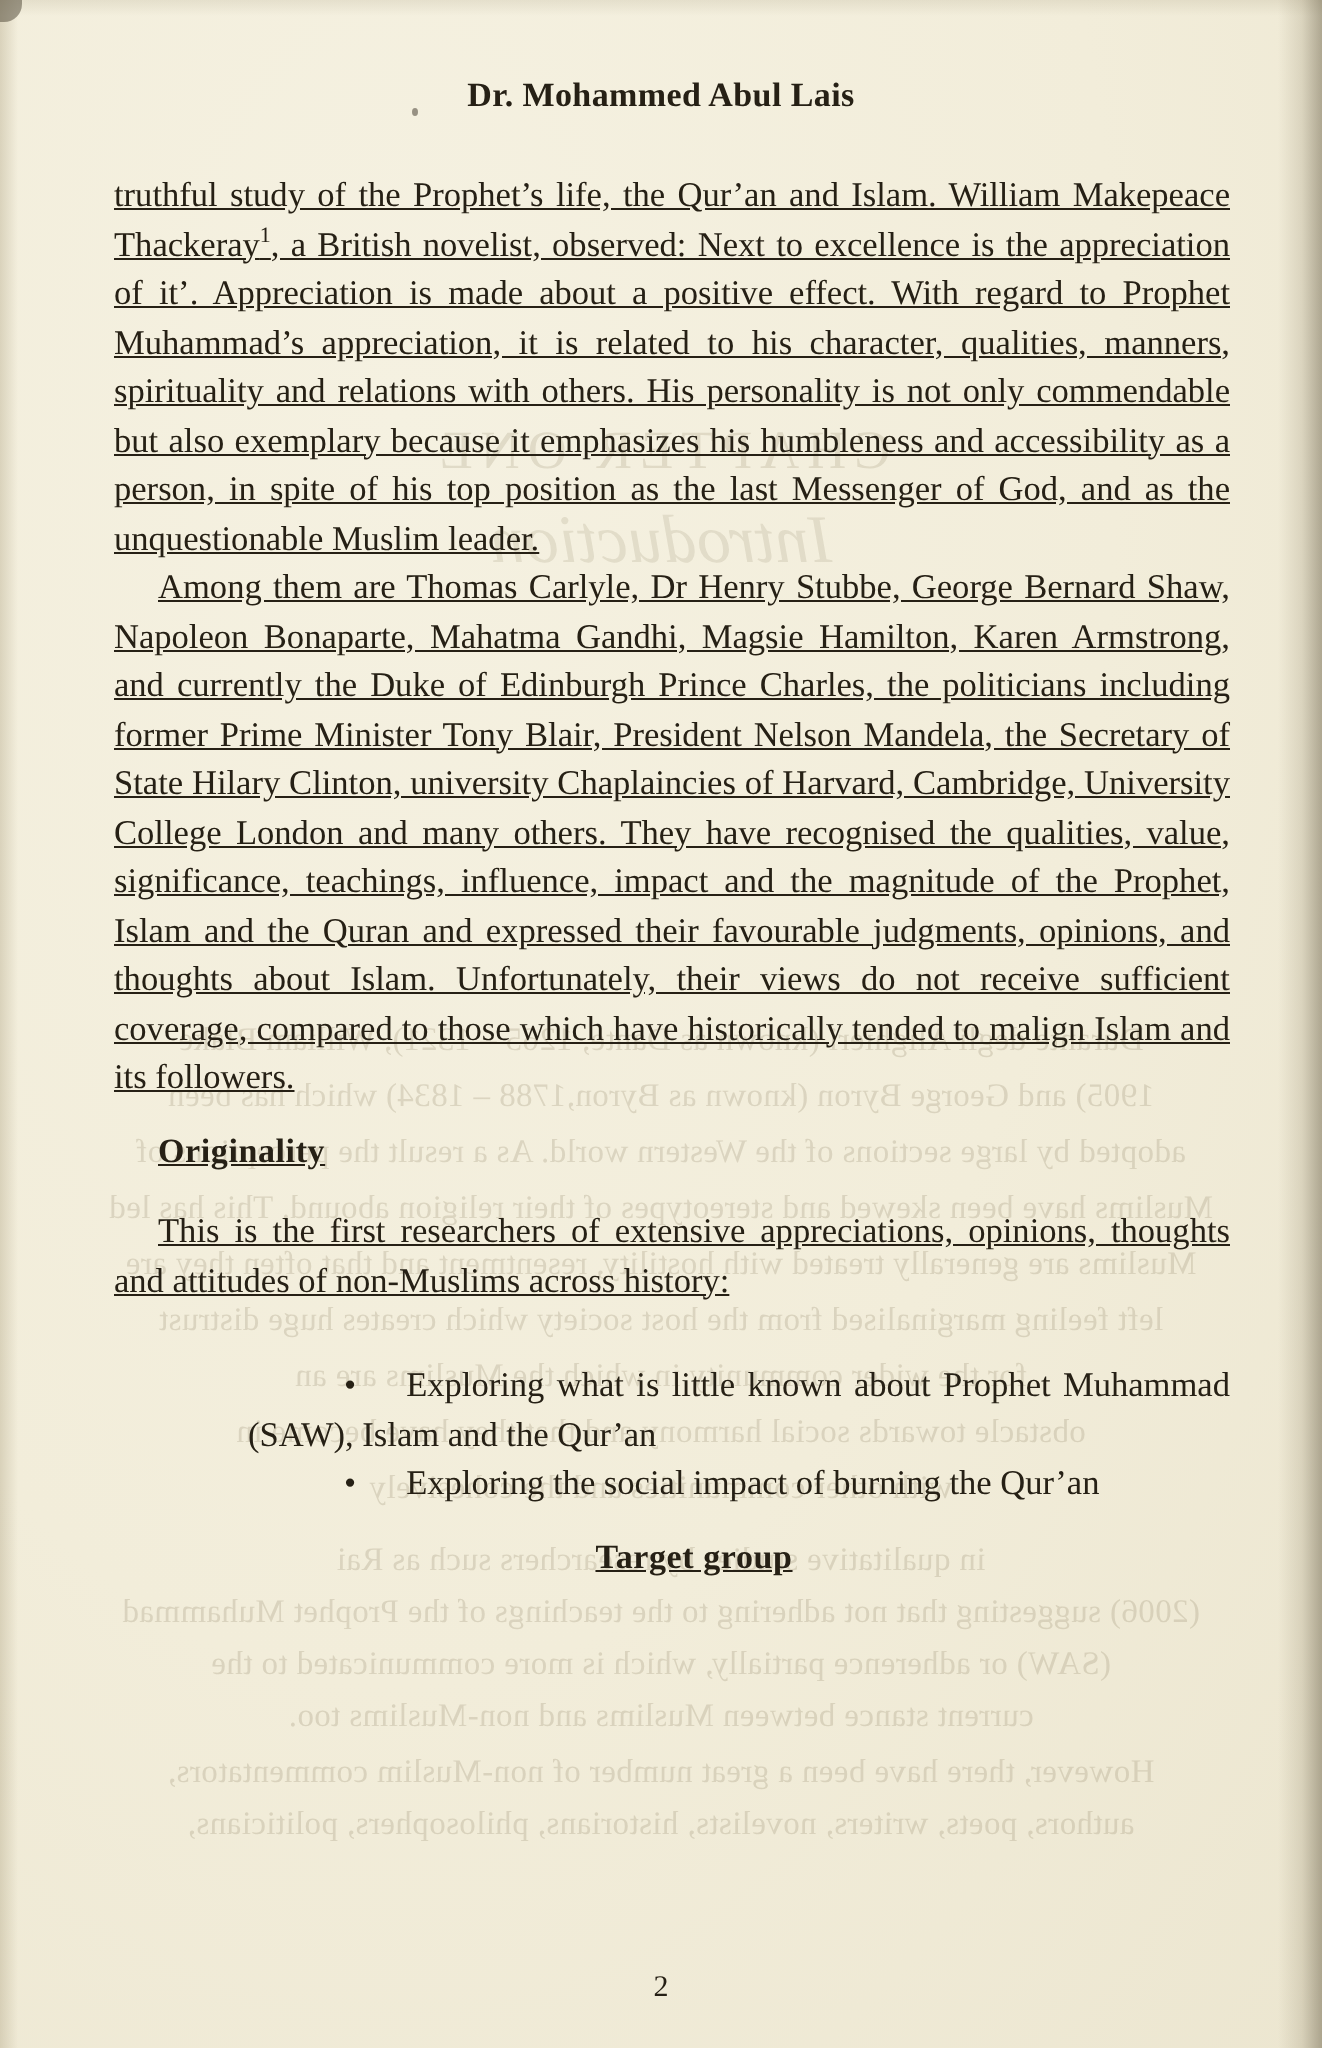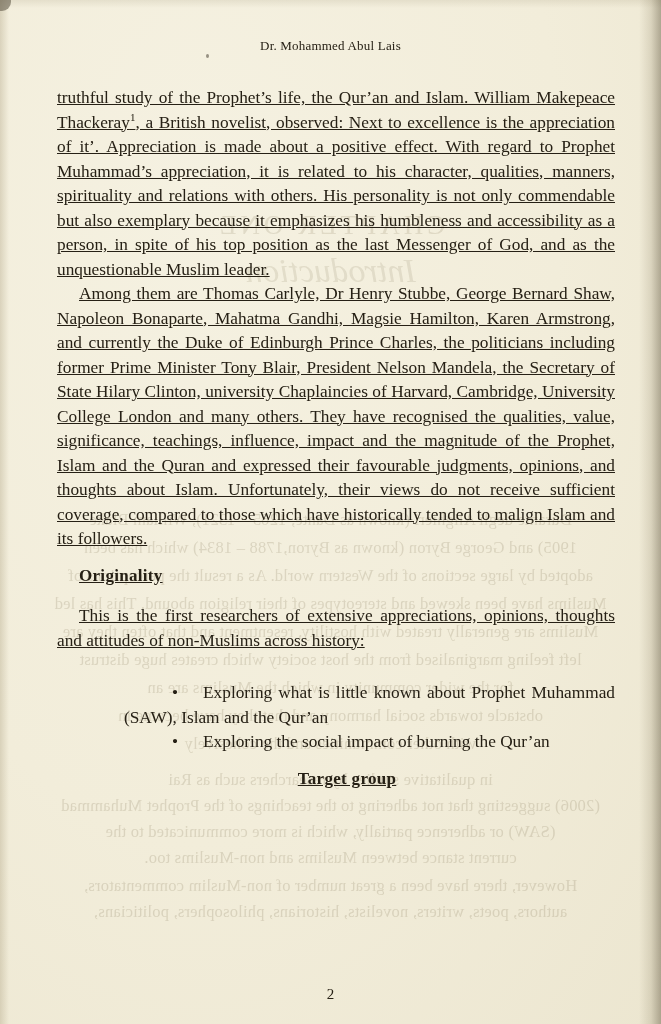--- a/index.html
+++ b/index.html
@@ -42,22 +42,23 @@
   }
   .speck {
     position:absolute; top:54px; left:206px;
     width:3px; height:4px; background:#4a4336;
     border-radius:50%; opacity:.55;
   }
 
   .running-header {
     position:absolute; top:38px; left:0; right:0;
     text-align:center;
-    font-size:13px;
+    font-size:17px;
     letter-spacing:0.2px;
+    font-weight:bold;
   }
 
   .body-text {
     position:absolute; top:86px; left:57px;
     width:558px;
     font-size:17.3px;
     line-height:24.5px;
     text-align:justify;
   }
   .body-text p { margin:0;text-decoration:underline; }

